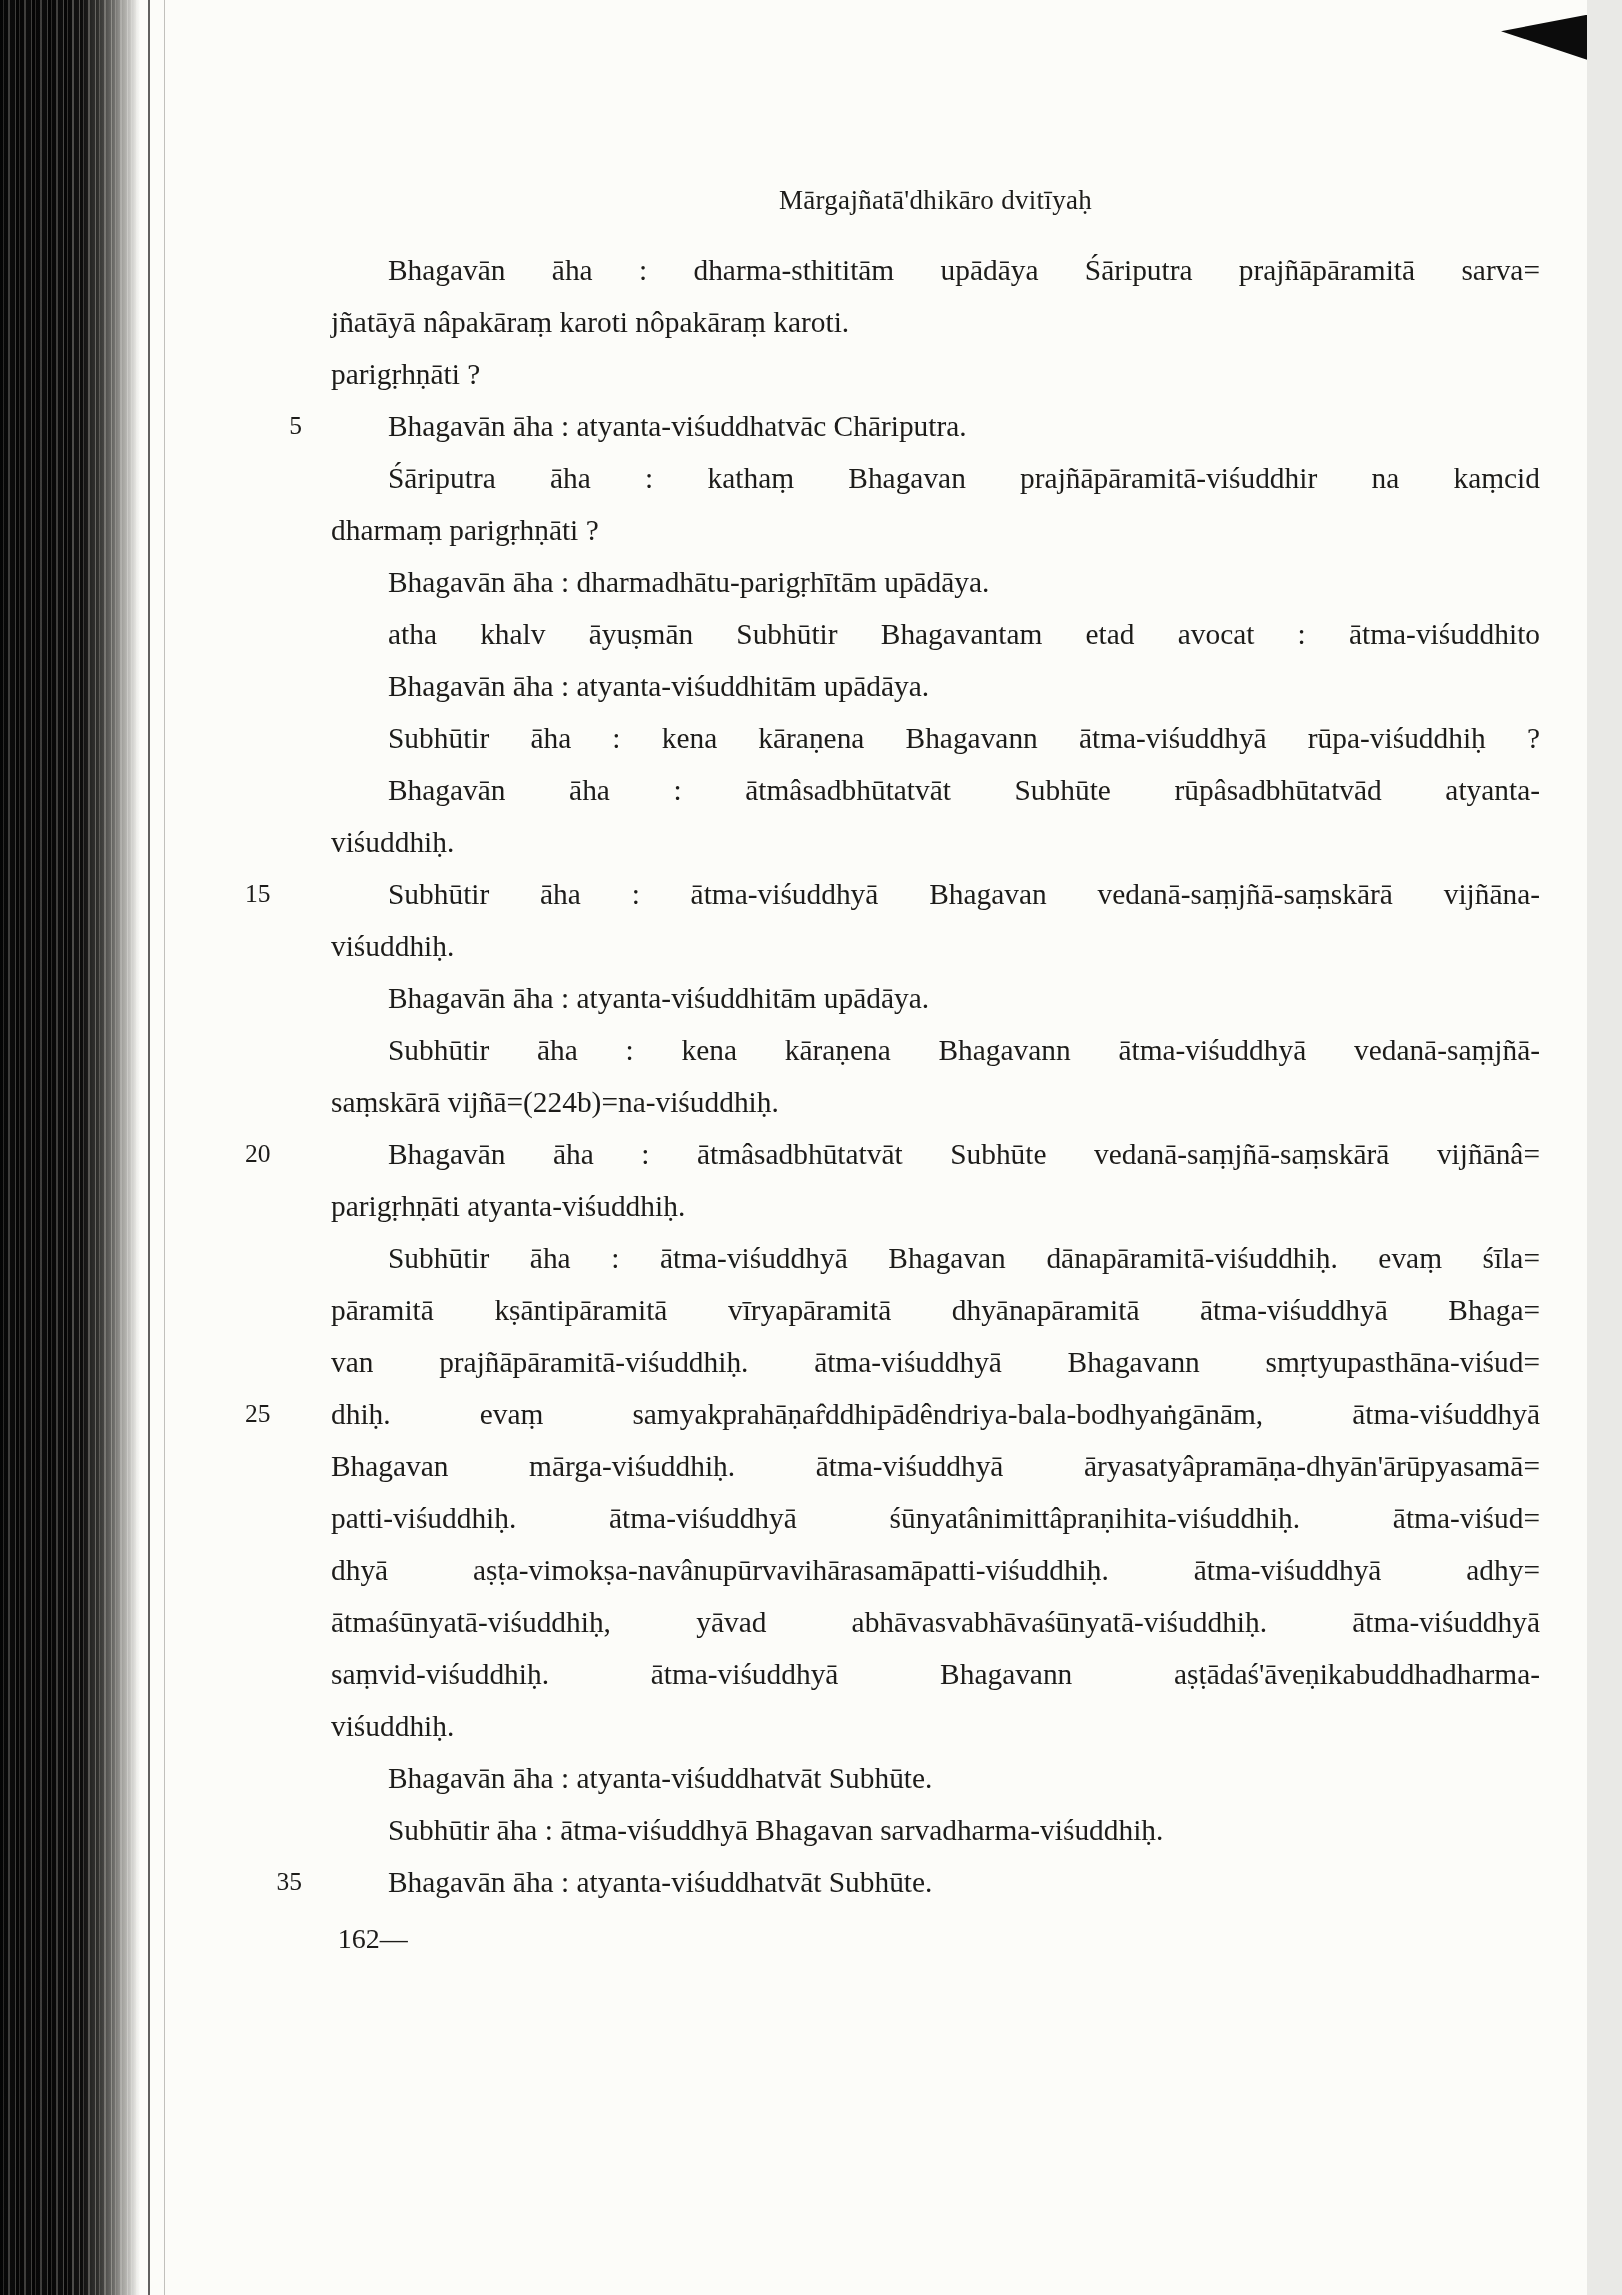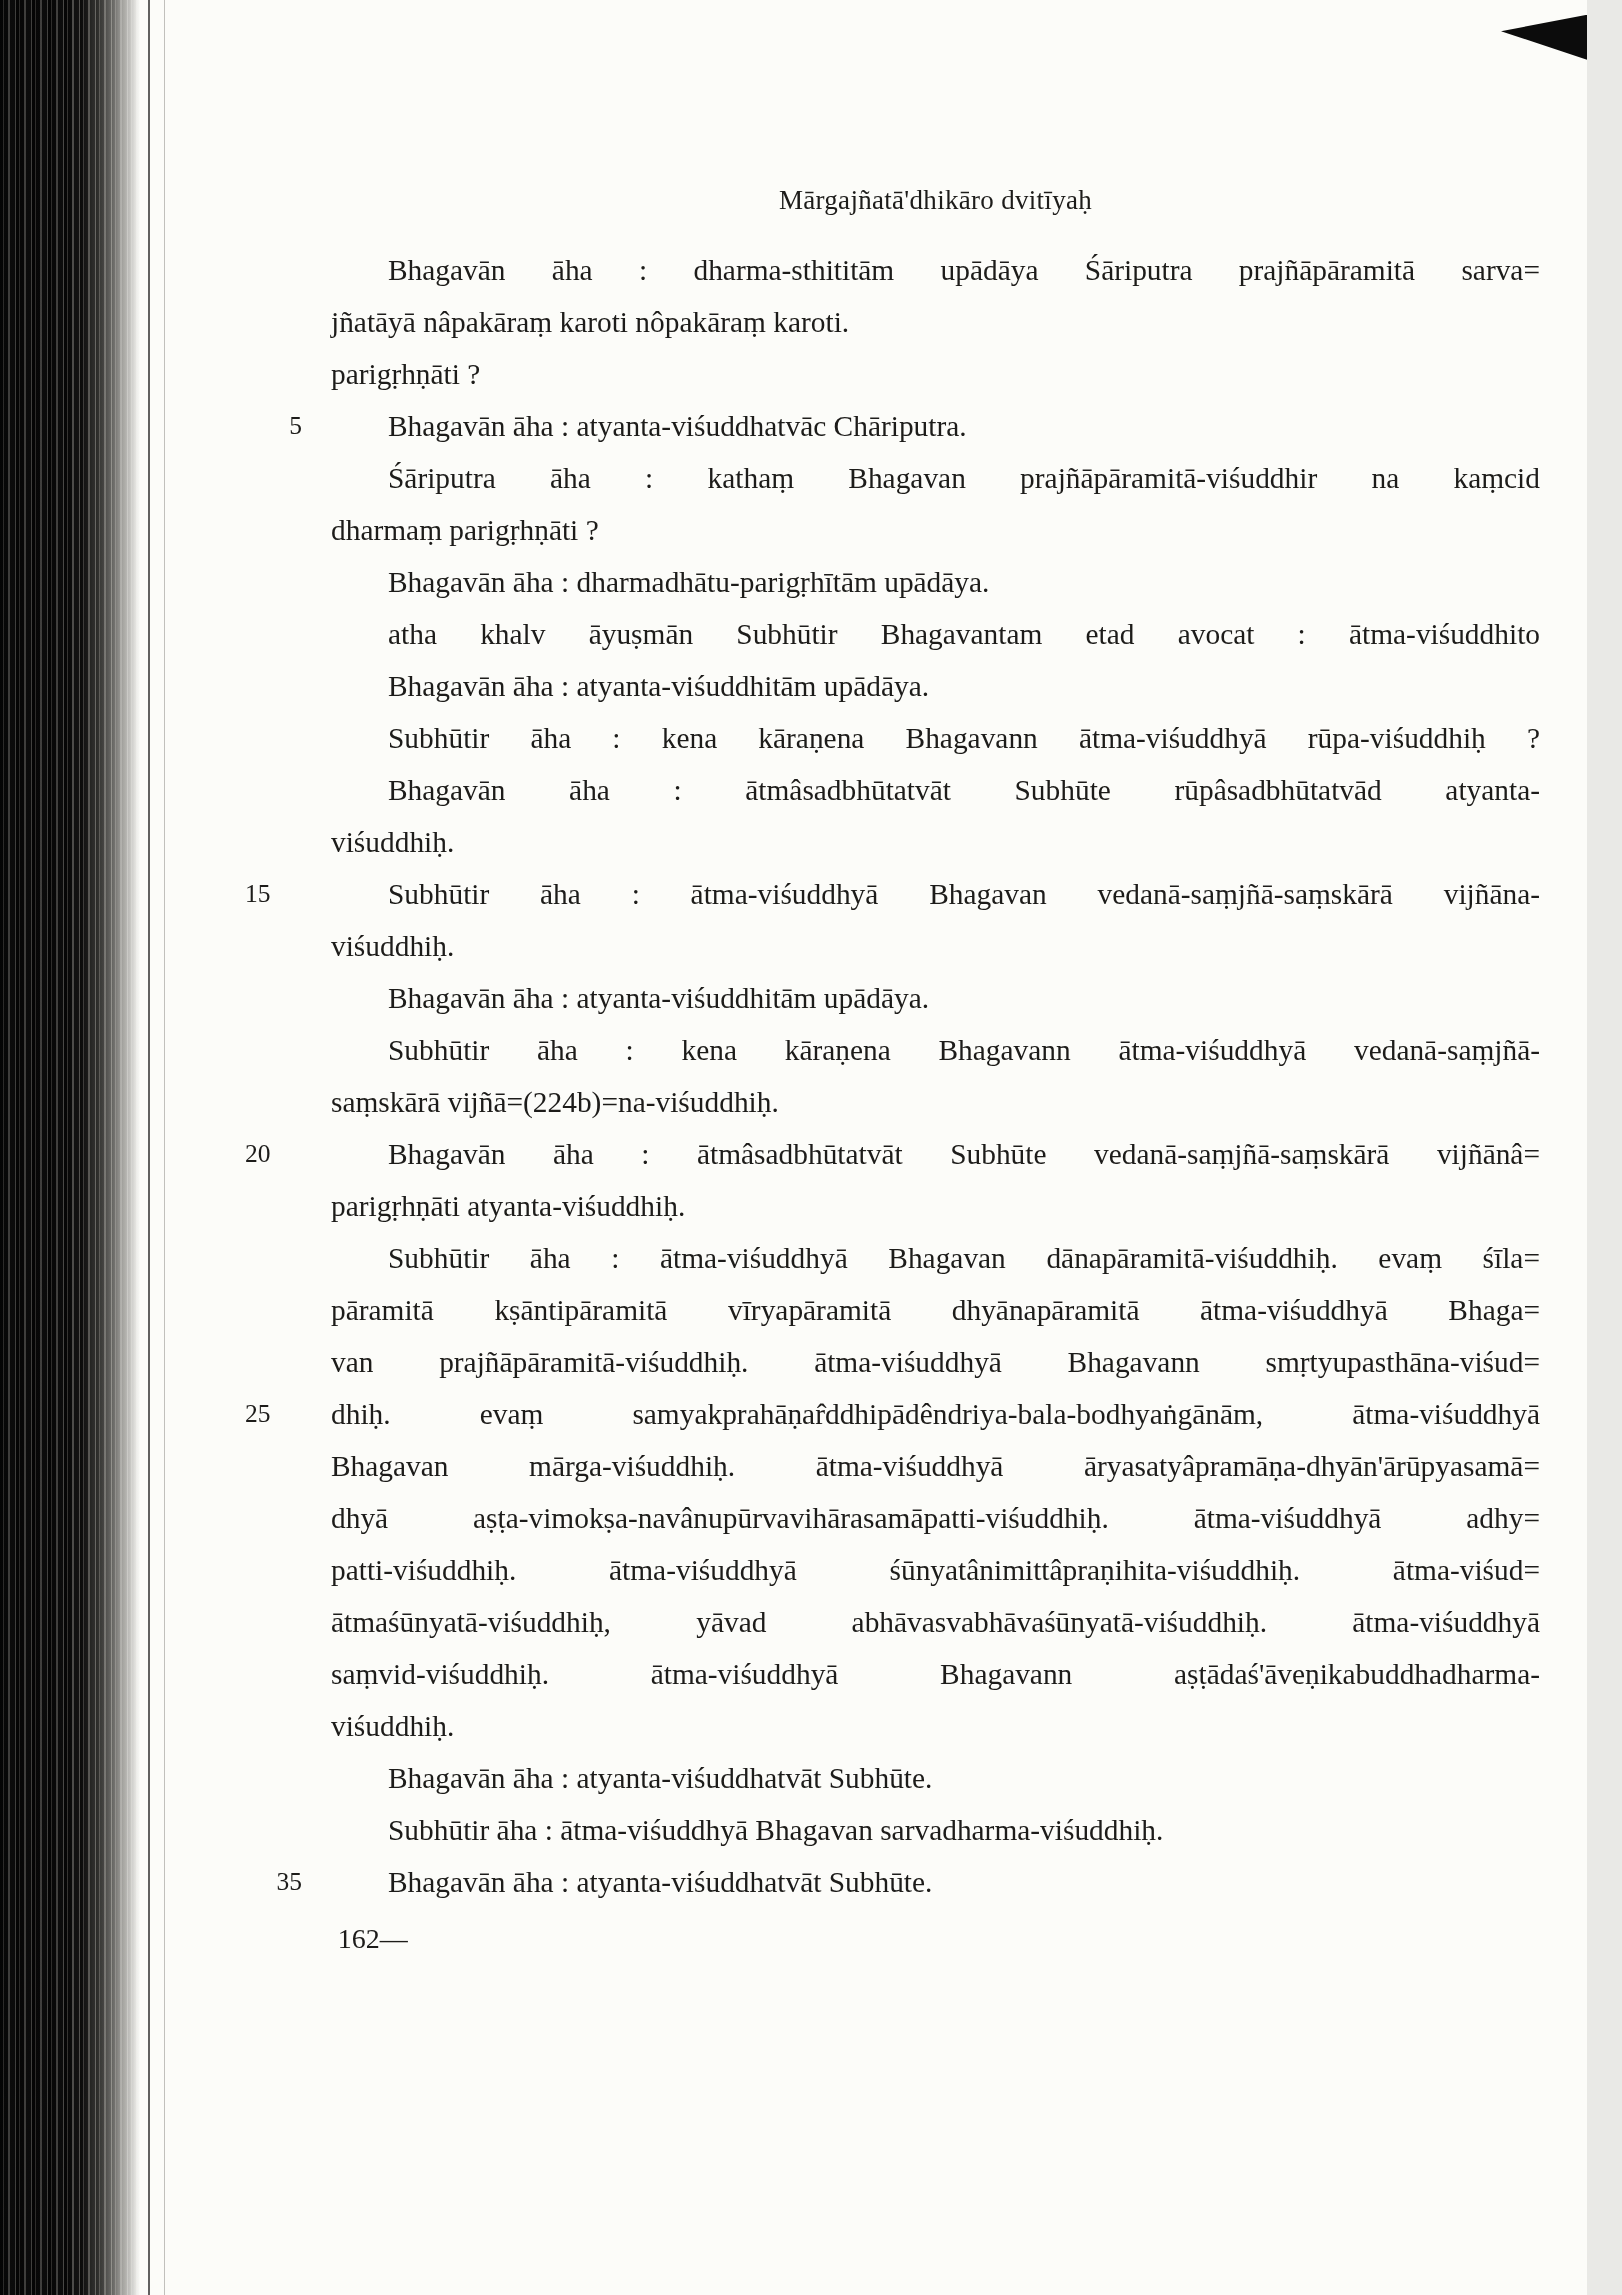--- a/index.html
+++ b/index.html
@@ -163,25 +163,25 @@
         <div class="line just">
     <span class="line-no">25</span>
     <span class="line-text">dhiḥ. evaṃ samyakprahāṇar̂ddhipādêndriya-bala-bodhyaṅgānām, ātma-viśuddhyā</span>
   </div>
         <div class="line just">
     
     <span class="line-text">Bhagavan mārga-viśuddhiḥ. ātma-viśuddhyā āryasatyâpramāṇa-dhyān'ārūpyasamā=</span>
   </div>
         <div class="line just">
     
+    <span class="line-text">patti-viśuddhiḥ. ātma-viśuddhyā śūnyatânimittâpraṇihita-viśuddhiḥ. ātma-viśud=</span>
+  </div>
+        <div class="line just">
+    
     <span class="line-text">dhyā aṣṭa-vimokṣa-navânupūrvavihārasamāpatti-viśuddhiḥ. ātma-viśuddhyā adhy=</span>
-  </div>
-        <div class="line just">
-    
-    <span class="line-text">patti-viśuddhiḥ. ātma-viśuddhyā śūnyatânimittâpraṇihita-viśuddhiḥ. ātma-viśud=</span>
   </div>
         <div class="line just">
     
     <span class="line-text">ātmaśūnyatā-viśuddhiḥ, yāvad abhāvasvabhāvaśūnyatā-viśuddhiḥ. ātma-viśuddhyā</span>
   </div>
         <div class="line just">
     
     <span class="line-text">saṃvid-viśuddhiḥ. ātma-viśuddhyā Bhagavann aṣṭādaś'āveṇikabuddhadharma-</span>
   </div>
         <div class="line">

